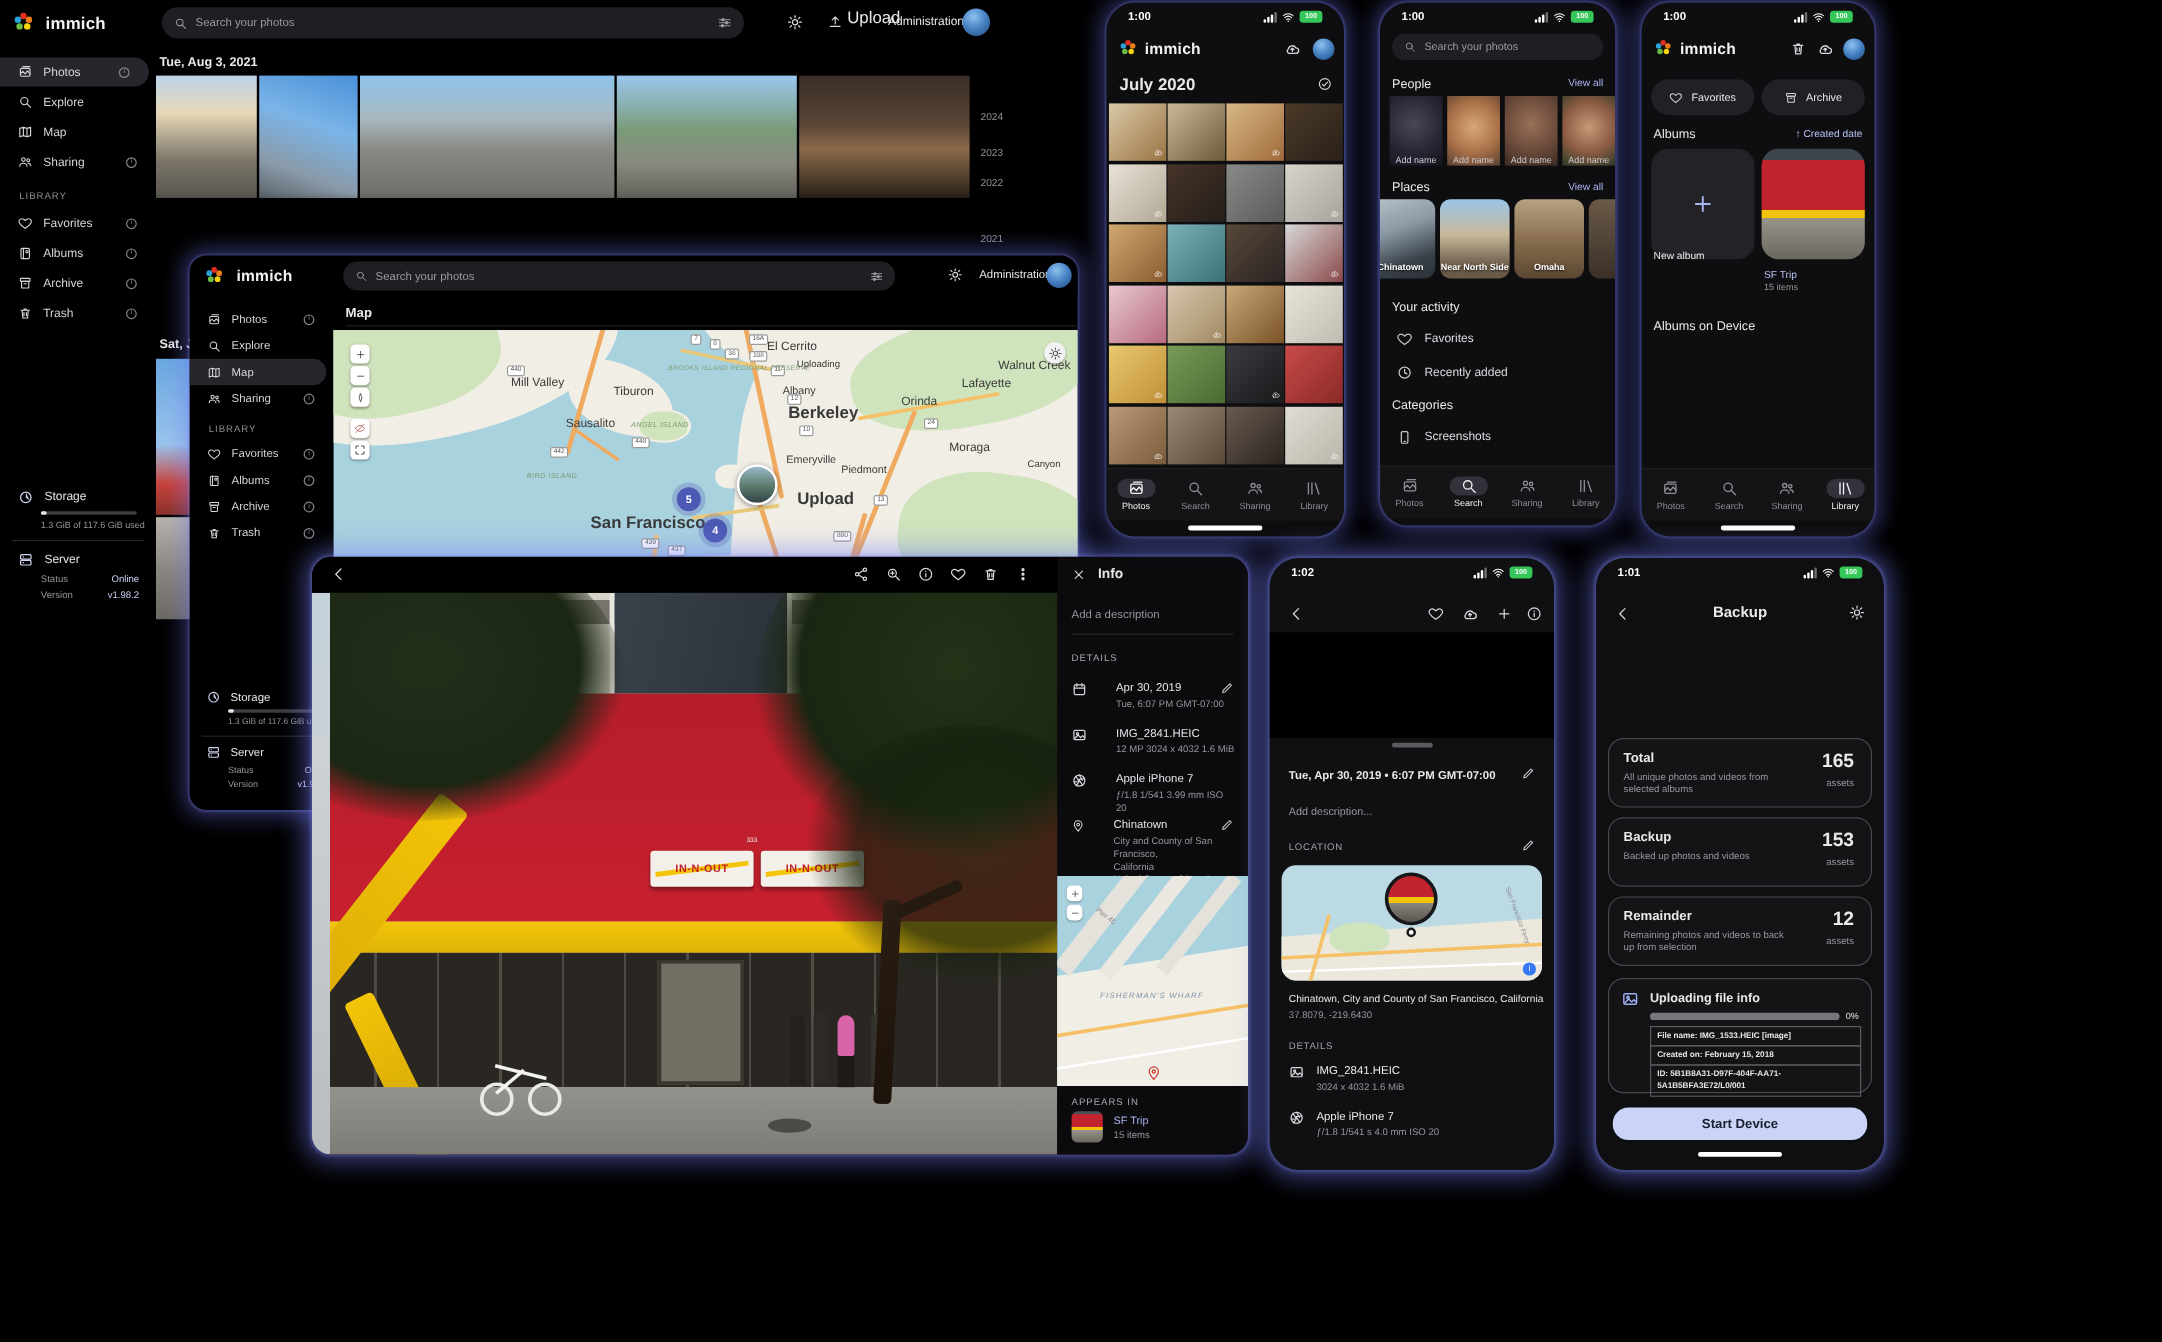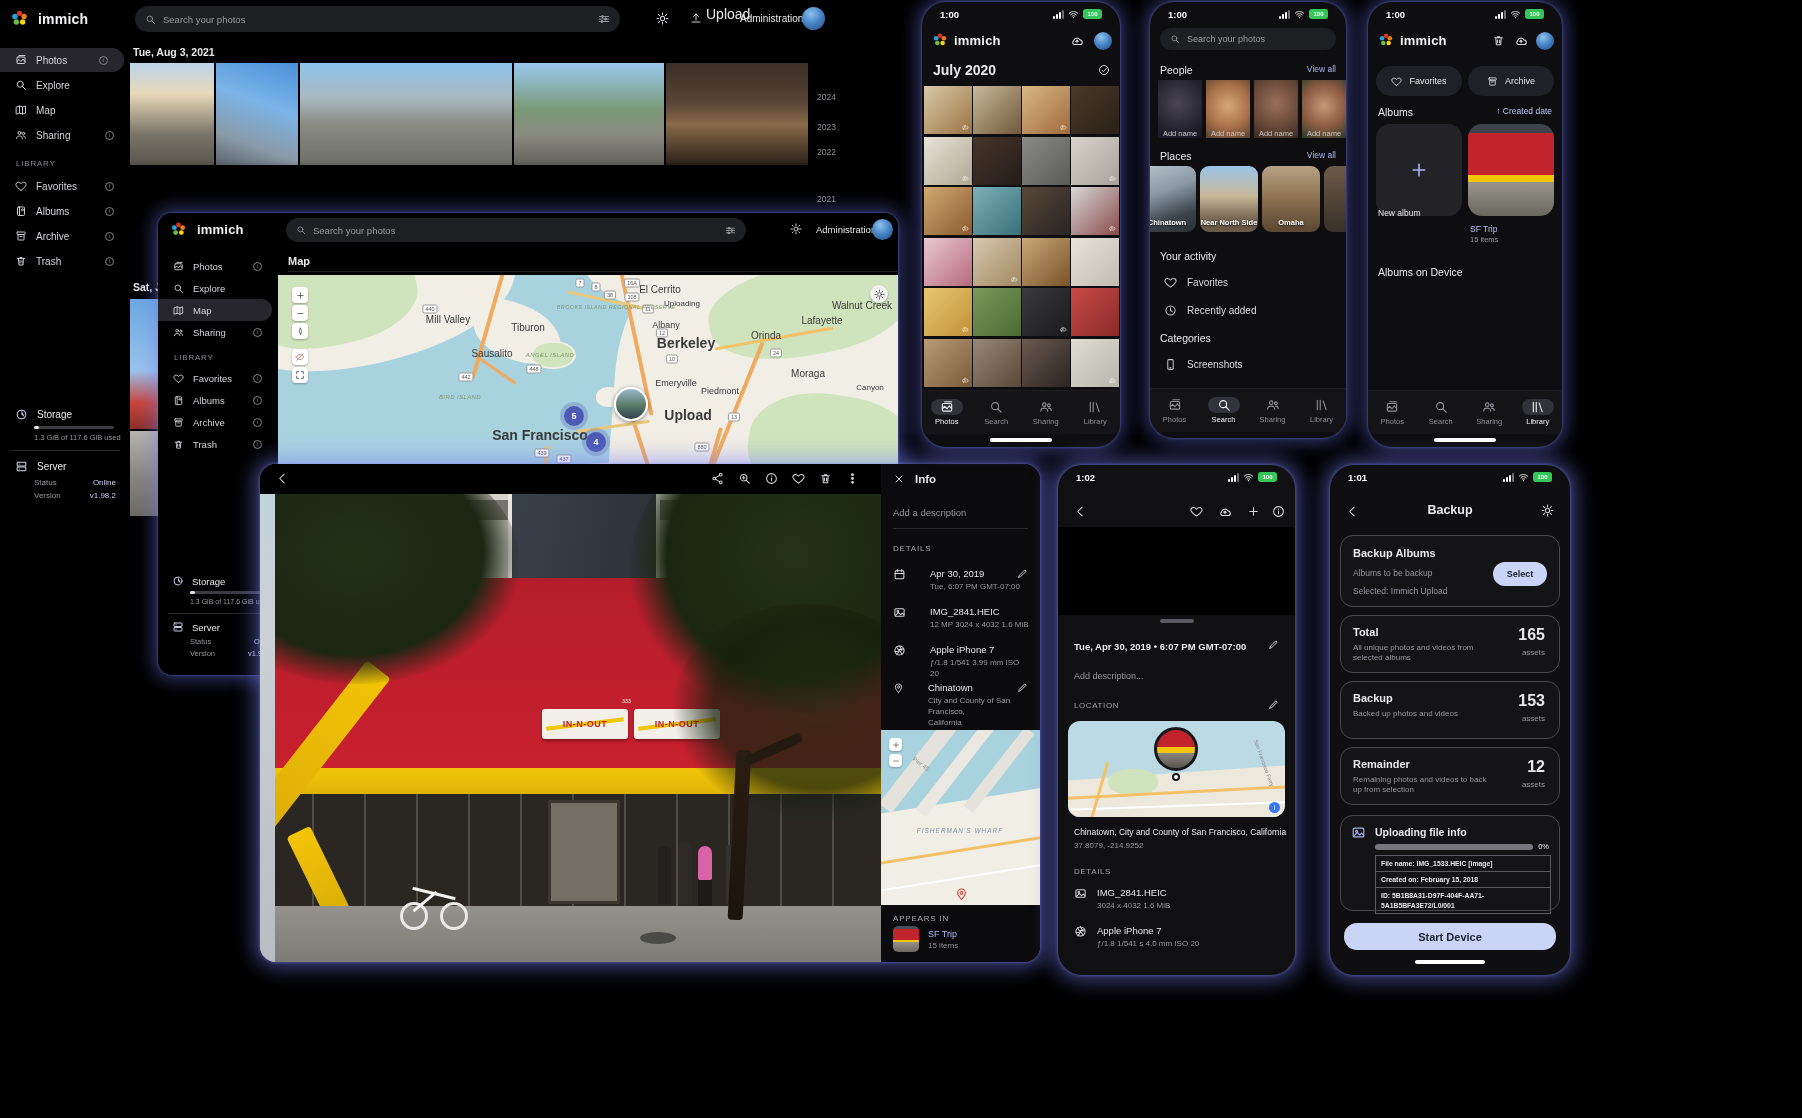--- a/index.html
+++ b/index.html
@@ -1284,21 +1284,21 @@
       <div class="green" style="left:40px;top:48px;width:50px;height:26px"></div>
       <div class="road" style="left:-10px;top:70px;width:240px;height:3px;background:#f5c168;transform:rotate(-3deg)"></div>
       <div class="road" style="left:-10px;top:84px;width:240px;height:2px;background:#fff;transform:rotate(-2deg)"></div>
       <div class="road" style="left:30px;top:40px;width:3px;height:60px;background:#f5c168;transform:rotate(16deg)"></div>
       <span class="maplabel" style="left:196px;top:42px;font-size:5.5px;color:#8a8a92;transform:translate(-50%,-50%) rotate(70deg)">San Francisco Ferry</span>
       <div class="abs" style="left:86px;top:6px;width:44px;height:44px;border-radius:50%;border:3px solid #17181b;background:linear-gradient(180deg,#c2242e 0%,#c2242e 45%,#f2c50a 45%,#f2c50a 60%,#8a8680 60%,#5a564e 100%)"></div>
       <div class="abs" style="left:104px;top:52px;width:8px;height:8px;border:2px solid #17181b;border-radius:50%;background:#fff"></div>
       <span class="abs" style="right:5px;bottom:4px;width:11px;height:11px;border-radius:50%;background:#3478f6;color:#fff;font-size:7px;display:flex;align-items:center;justify-content:center">i</span>
     </div>
     <div class="abs" style="left:16px;top:362px;font-size:8.5px">Chinatown, City and County of San Francisco, California</div>
-    <div class="abs sub" style="left:16px;top:376px;font-size:8px">37.8079, -214.9252</div>
+    <div class="abs sub" style="left:16px;top:376px;font-size:8px">37.8079, -219.6430</div>
     <div class="abs" style="left:16px;top:402px;font-size:8px;letter-spacing:.6px;color:#a0a0a6">DETAILS</div>
     <div class="abs" style="left:16px;top:422px;display:flex;gap:10px">
       <svg class="i vicon" width="13" height="13">
           <use href="#sym-image"></use>
         </svg>
       <div>
           <div style="font-size:9.5px">IMG_2841.HEIC</div>
            <div class="sub" style="font-size:8px;margin-top:3px">3024 x 4032  1.6 MiB</div>
         </div>
     </div>
@@ -1334,26 +1334,20 @@
           <use href="#sym-back"></use>
         </svg>
       </span>
     <div class="abs b" style="left:0;right:0;top:38px;text-align:center;font-size:12.5px">Backup</div>
     <span class="abs vicon" style="right:16px;top:39px">
         <svg class="i" width="13" height="13">
           <use href="#sym-gear"></use>
         </svg>
       </span>
 
-    <div class="card" style="left:10px;top:70px;width:220px;height:72px">
-      <div class="abs b" style="left:12px;top:11px;font-size:11px">Backup Albums</div>
-      <div class="abs sub" style="left:12px;top:32px;font-size:8.5px">Albums to be backup</div>
-      <div class="abs sub" style="left:12px;top:50px;font-size:8.5px">Selected: Immich Upload</div>
-      <div class="bluebtn abs" style="right:12px;top:26px;width:54px;height:24px;font-size:9px">Select</div>
-    </div>
 
     <div class="abs" style="left:10px;top:150px;width:220px">
 
     <div class="card" style="position:relative;width:220px;height:58px;margin-bottom:8px">
           <div class="abs b" style="left:12px;top:10px;font-size:11px">Total</div>
           <div class="abs sub" style="left:12px;top:27px;width:135px;font-size:8px;line-height:1.3">All unique photos and videos from selected albums</div>
           <div class="abs b" style="right:14px;top:10px;font-size:16px;text-align:right">165</div>
           <div class="abs sub" style="right:14px;top:32px;font-size:8px">assets</div>
         </div>
         <div class="card" style="position:relative;width:220px;height:58px;margin-bottom:8px">

